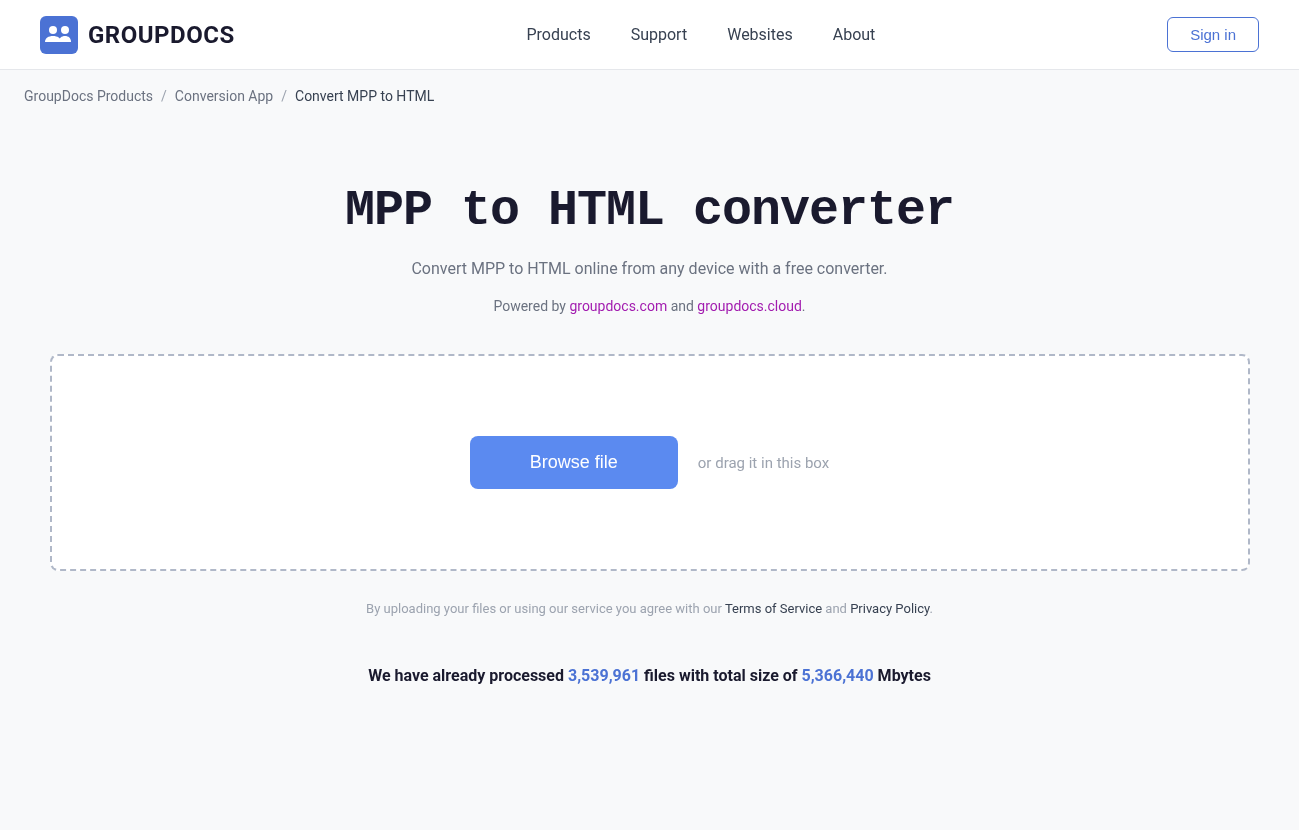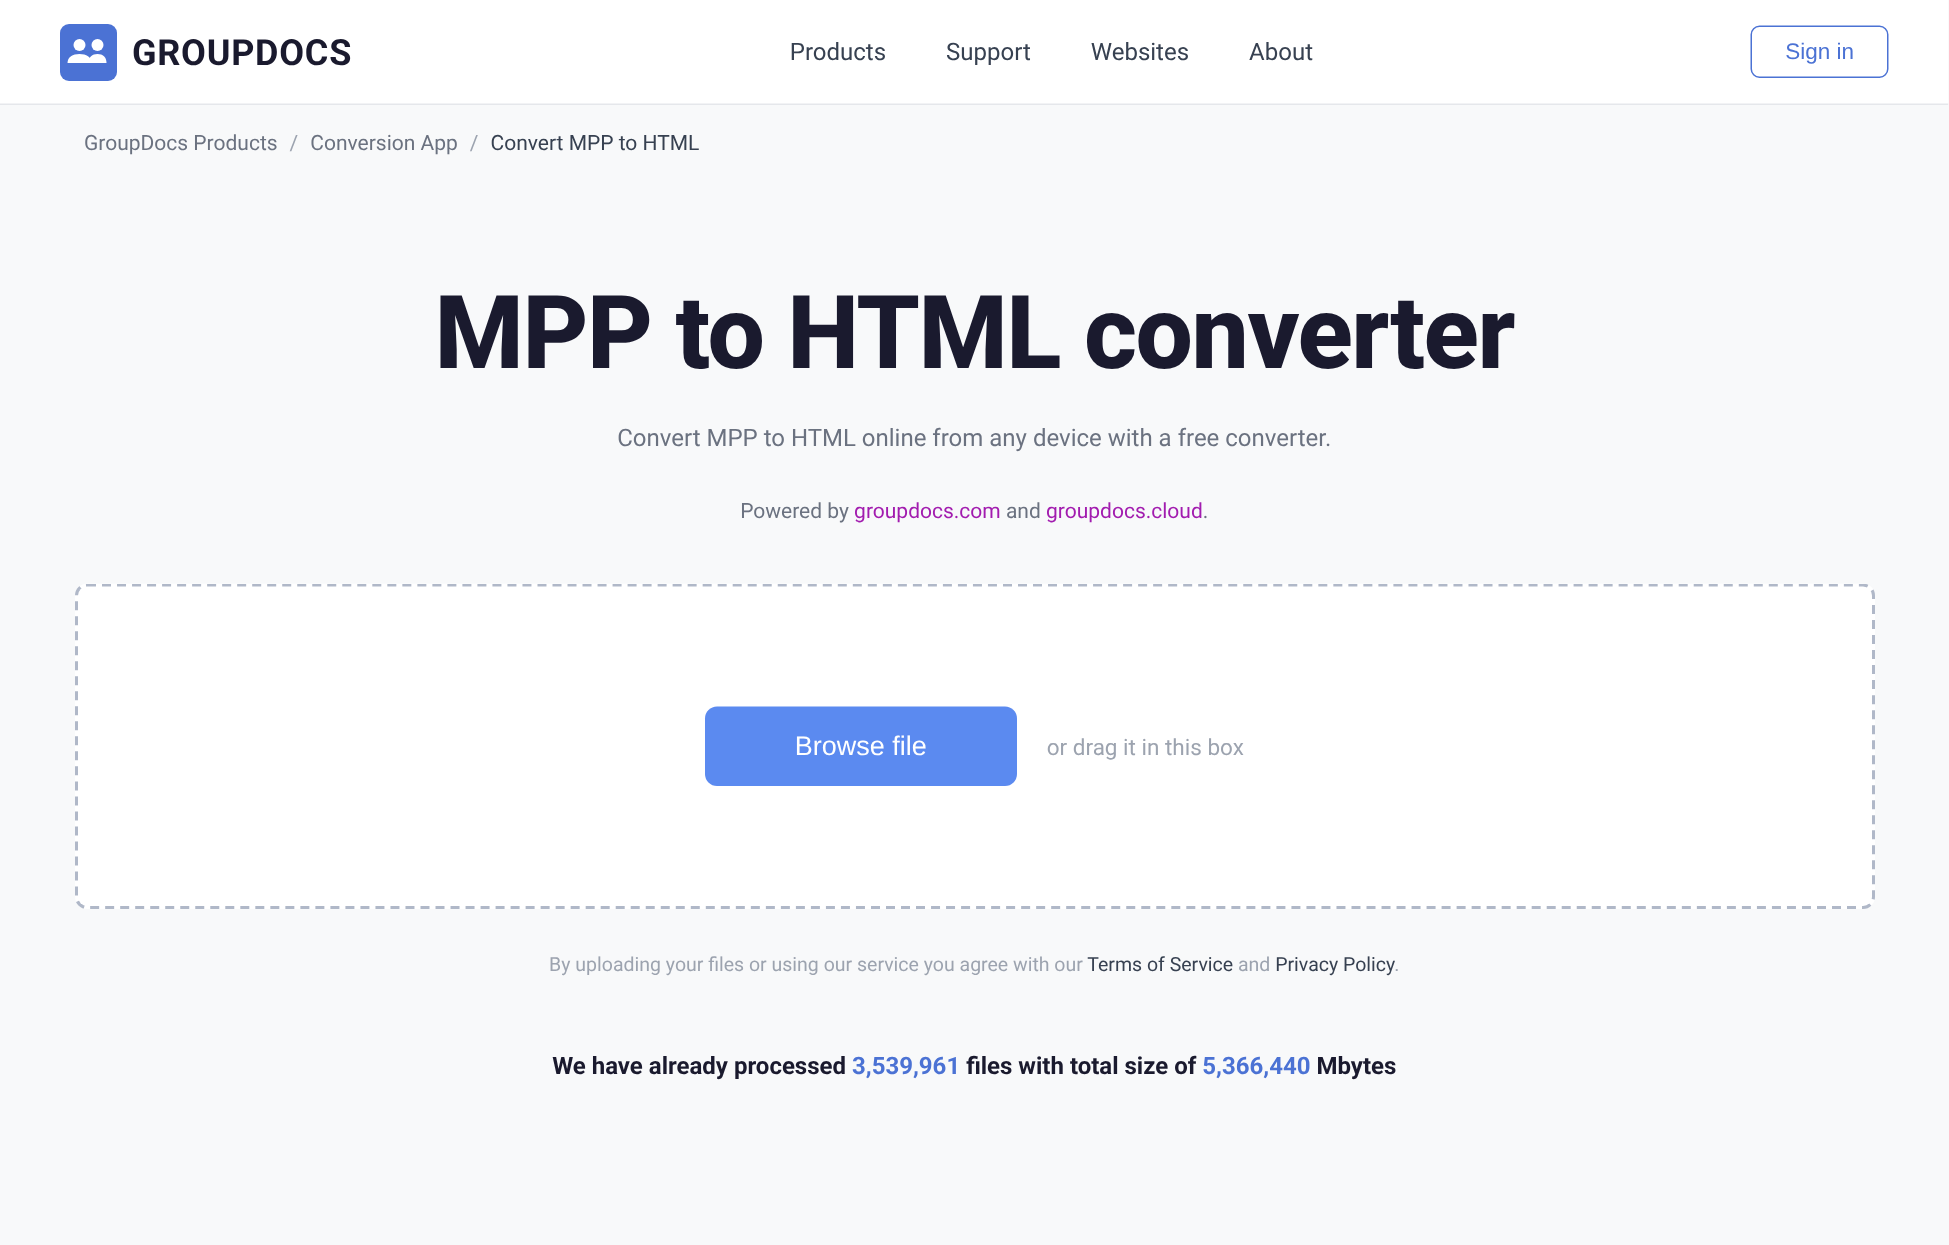--- a/index.html
+++ b/index.html
@@ -65,21 +65,21 @@
       background: transparent;
       padding: 8px 22px;
       border-radius: 6px;
       font-size: 15px;
       cursor: pointer;
       font-weight: 500;
     }
 
     
     .breadcrumb {
-      padding: 18px 56px;
+      padding: 18px 24px;
       display: flex;
       align-items: flex-end;
       gap: 8px;
       font-size: 14px;
       color: #6b7280;
       background-color: #f8f9fa;
     }
 
     .breadcrumb-link {
       color: #6b7280;
@@ -99,33 +99,34 @@
 
     
     main {
       display: flex;
       flex-direction: column;
       align-items: center;
       padding: 60px 40px 40px;
     }
 
     .page-title {
-      font-size: 68px;
+      font-size: 50px;
       font-weight: 800;
       color: #1a1a2e;
       text-align: center;
       margin-bottom: 20px;
       letter-spacing: -1px;
+      font-family: Liberation Mono, monospace;
     }
 
     .page-subtitle {
       font-size: 16px;
       color: #6b7280;
       text-align: center;
-      margin-bottom: 32px;
+      margin-bottom: 20px;
     }
 
     .powered-by {
       font-size: 14px;
       color: #6b7280;
       text-align: center;
       margin-bottom: 40px;
     }
 
     .powered-by a {

